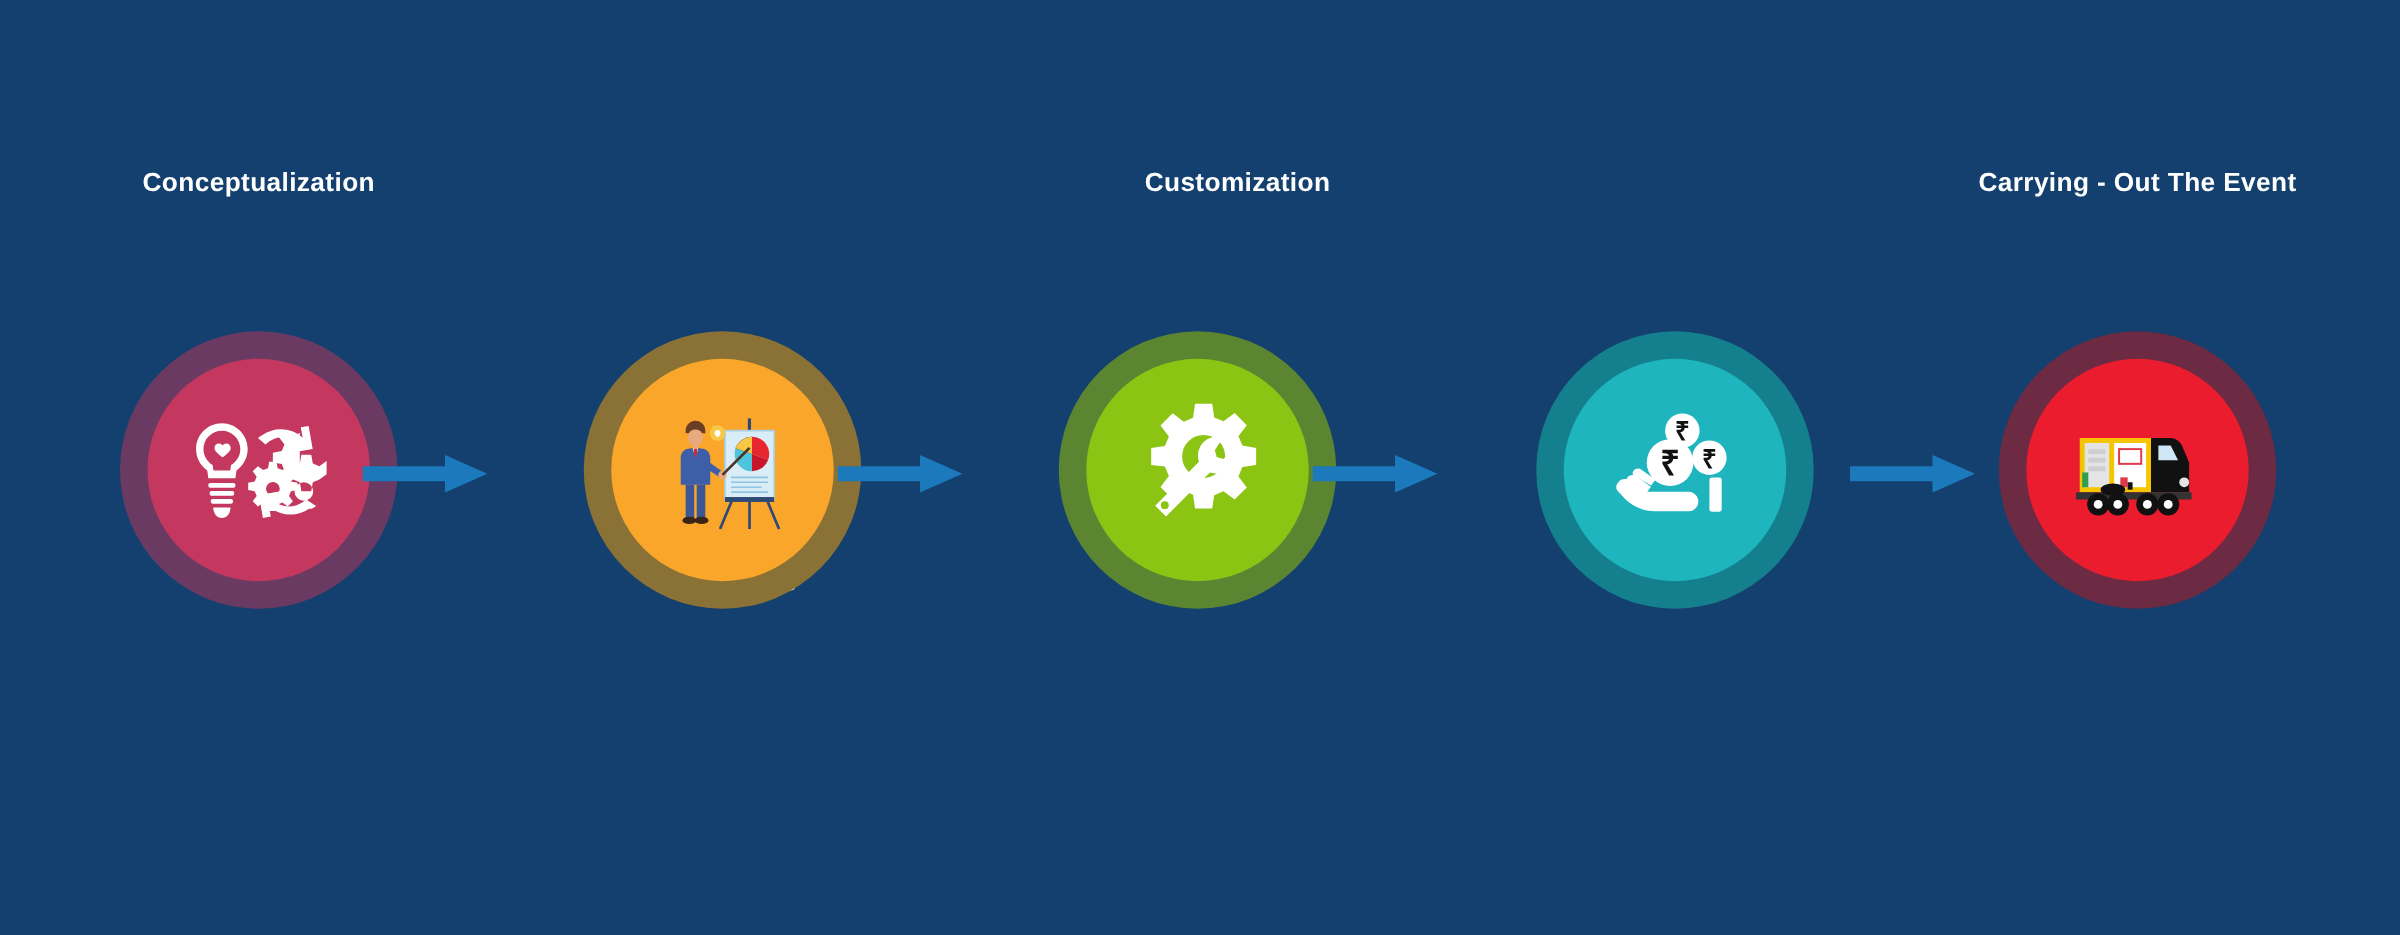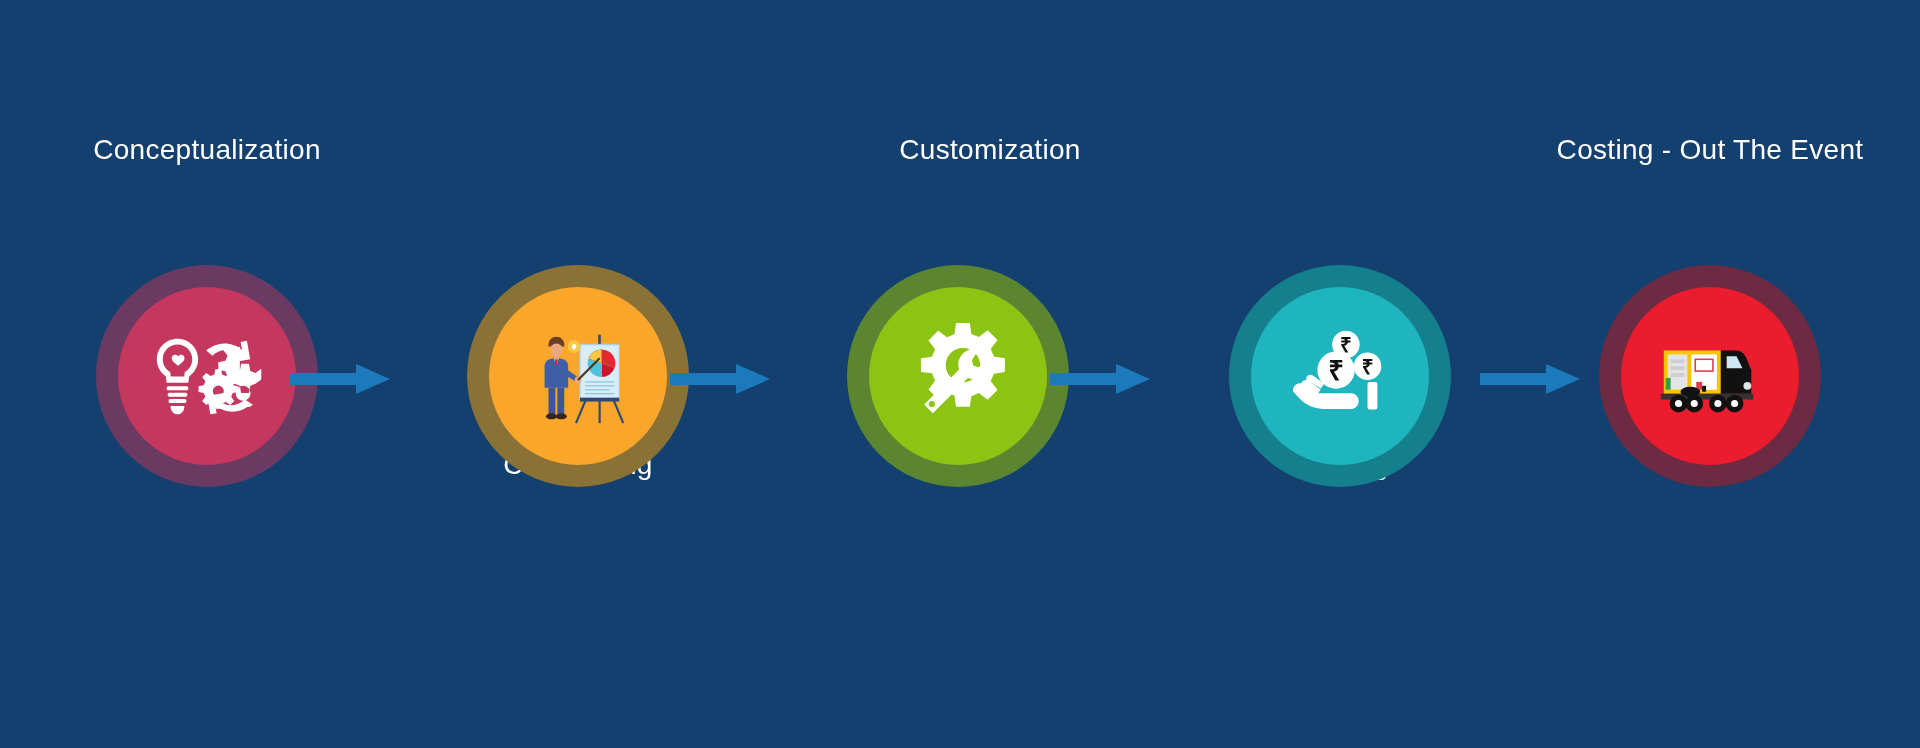--- a/index.html
+++ b/index.html
@@ -18,22 +18,22 @@
   #stage {
     position: relative;
     width: 1920px;
     height: 748px;
   }
 
   
   .step-label {
     position: absolute;
     color: #ffffff;
-    font-size: 28px;
-    font-weight: normal;
+    font-size: 21px;
+    font-weight: bold;
     letter-spacing: 0.3px;
     white-space: nowrap;
     line-height: 1;
     transform: translateX(-50%);
   }
   .step-label.above { top: 136px; }
   .step-label.below { top: 451px; }
 
   
   .node {
@@ -76,21 +76,21 @@
 <div id="stage">
 
   <div class="step-label above" style="left:207px">Conceptualization</div>
 
   <div class="step-label below" style="left:578px">Canvassing</div>
 
   <div class="step-label above" style="left:990px">Customization</div>
 
   <div class="step-label below" style="left:1340px">Costing</div>
 
-  <div class="step-label above" style="left:1710px; transform:translateX(-50%)">Costing - Out The Event</div>
+  <div class="step-label above" style="left:1710px; transform:translateX(-50%)">Carrying - Out The Event</div>
 
   <div class="node" style="left:207px; top:376px; background:#6b3a63">
     <div class="disc" style="background:#c4385f">
       <svg class="glyph" viewBox="0 0 120 120">
         <g fill="#ffffff">
 
           <path d="M30 22c-11.6 0-21 9.4-21 21 0 7.2 3.6 13.6 9.1 17.4l.9 6.4h22l.9-6.4C47.4 56.6 51 50.2 51 43c0-11.6-9.4-21-21-21zm0 6c8.3 0 15 6.7 15 15 0 5.6-3 10.4-7.5 13l-.7 4.4H23.2l-.7-4.4C18 53.4 15 48.6 15 43c0-8.3 6.7-15 15-15z"></path>
           <rect x="19" y="70.5" width="22" height="4" rx="1.6"></rect>
           <rect x="20" y="77" width="20" height="4" rx="1.6"></rect>
           <rect x="21" y="83.5" width="18" height="4" rx="1.6"></rect>

